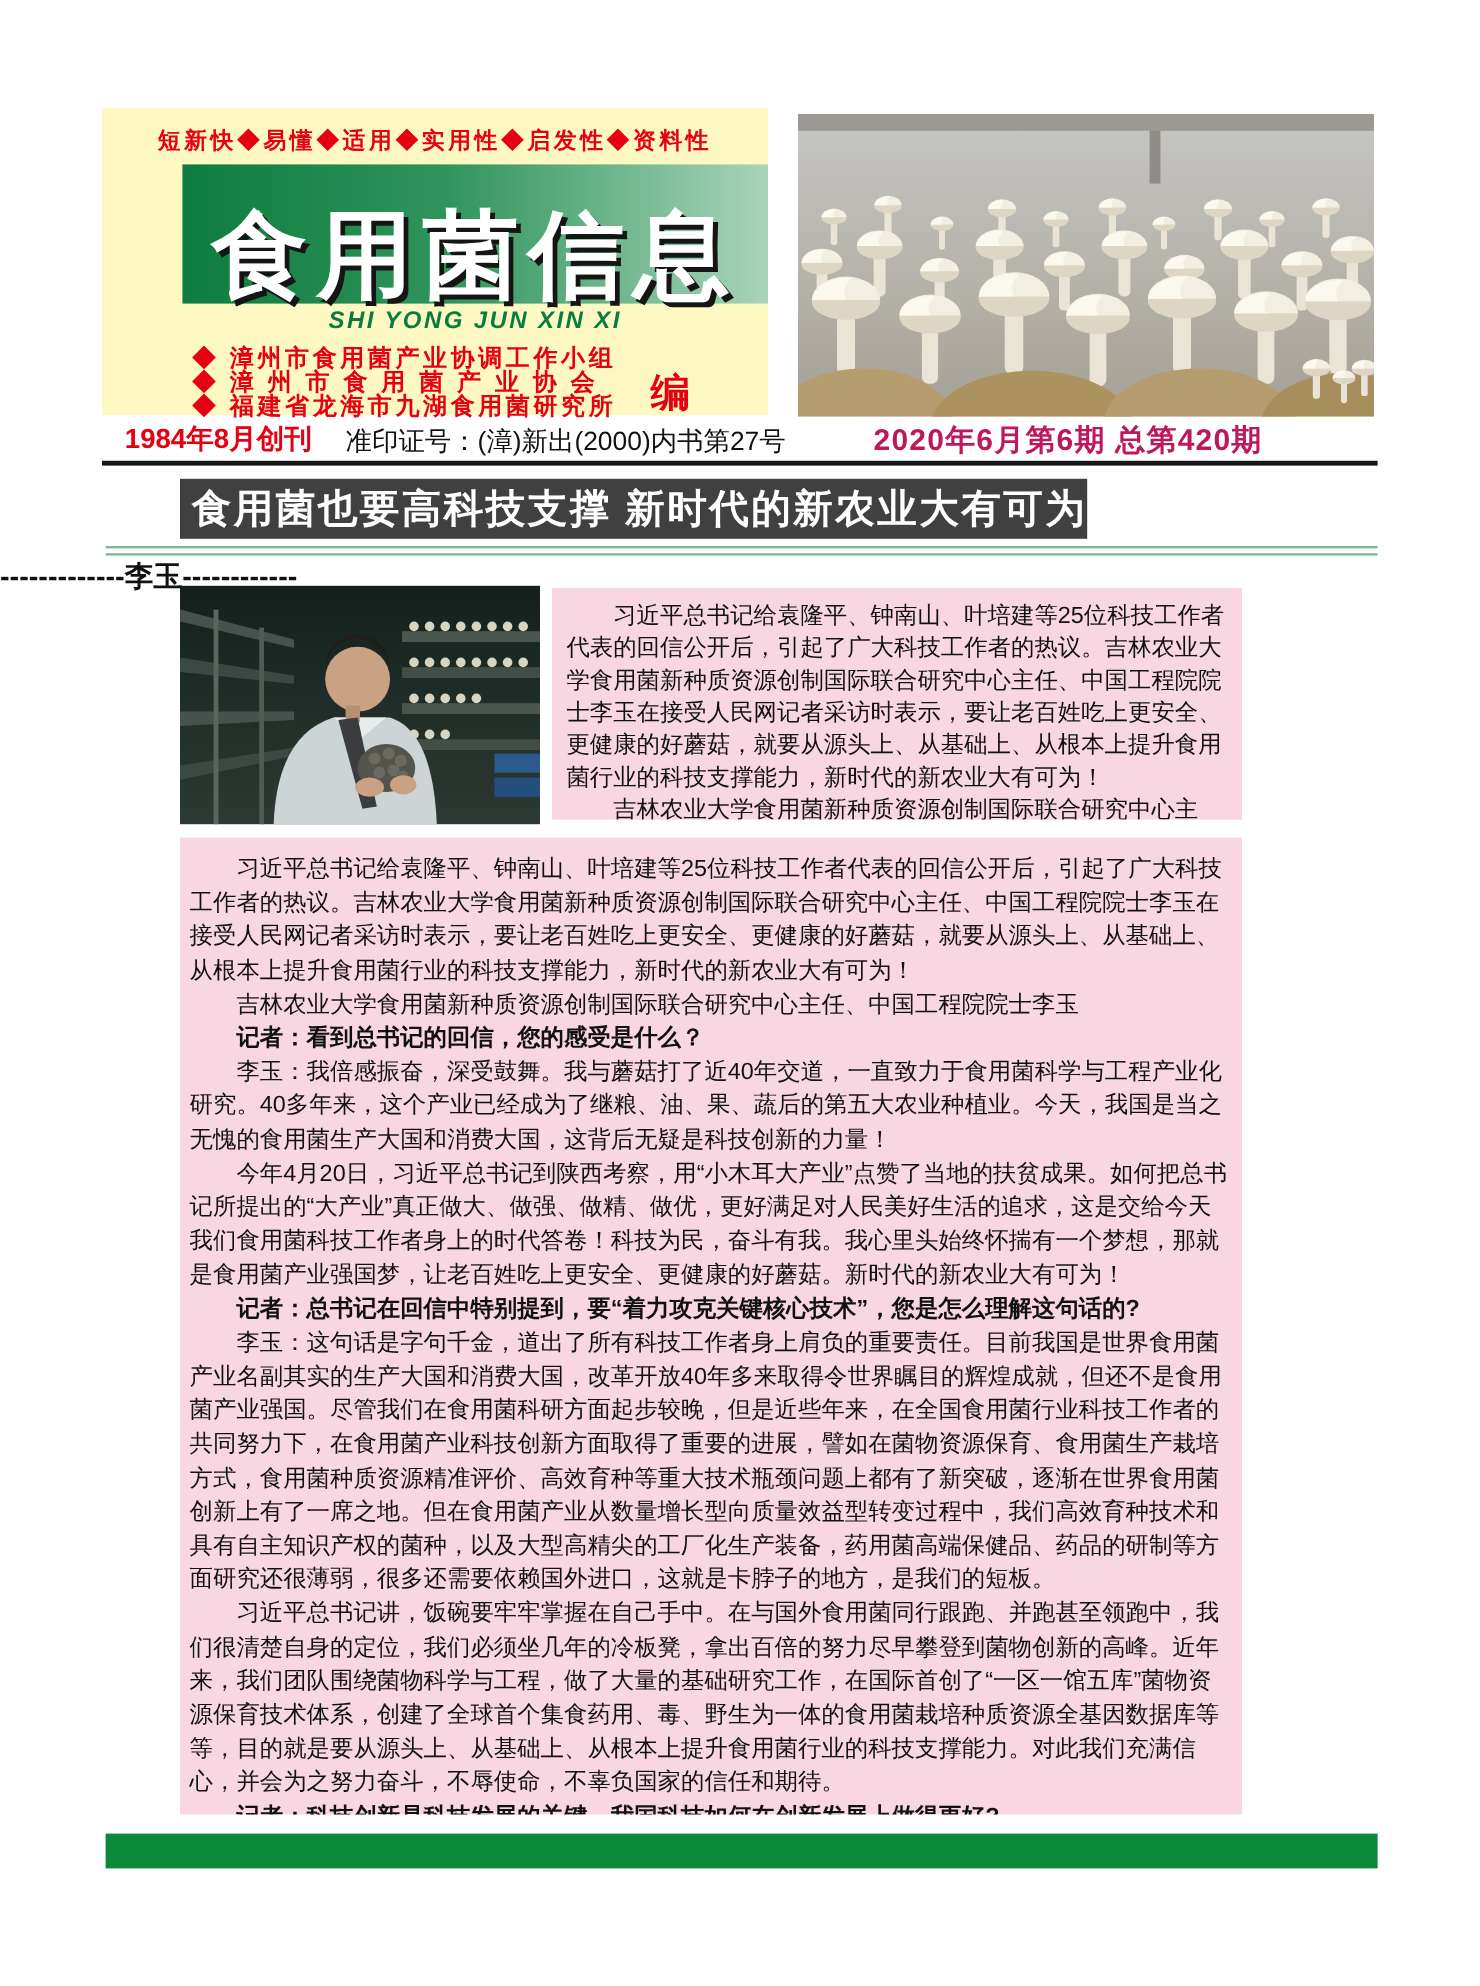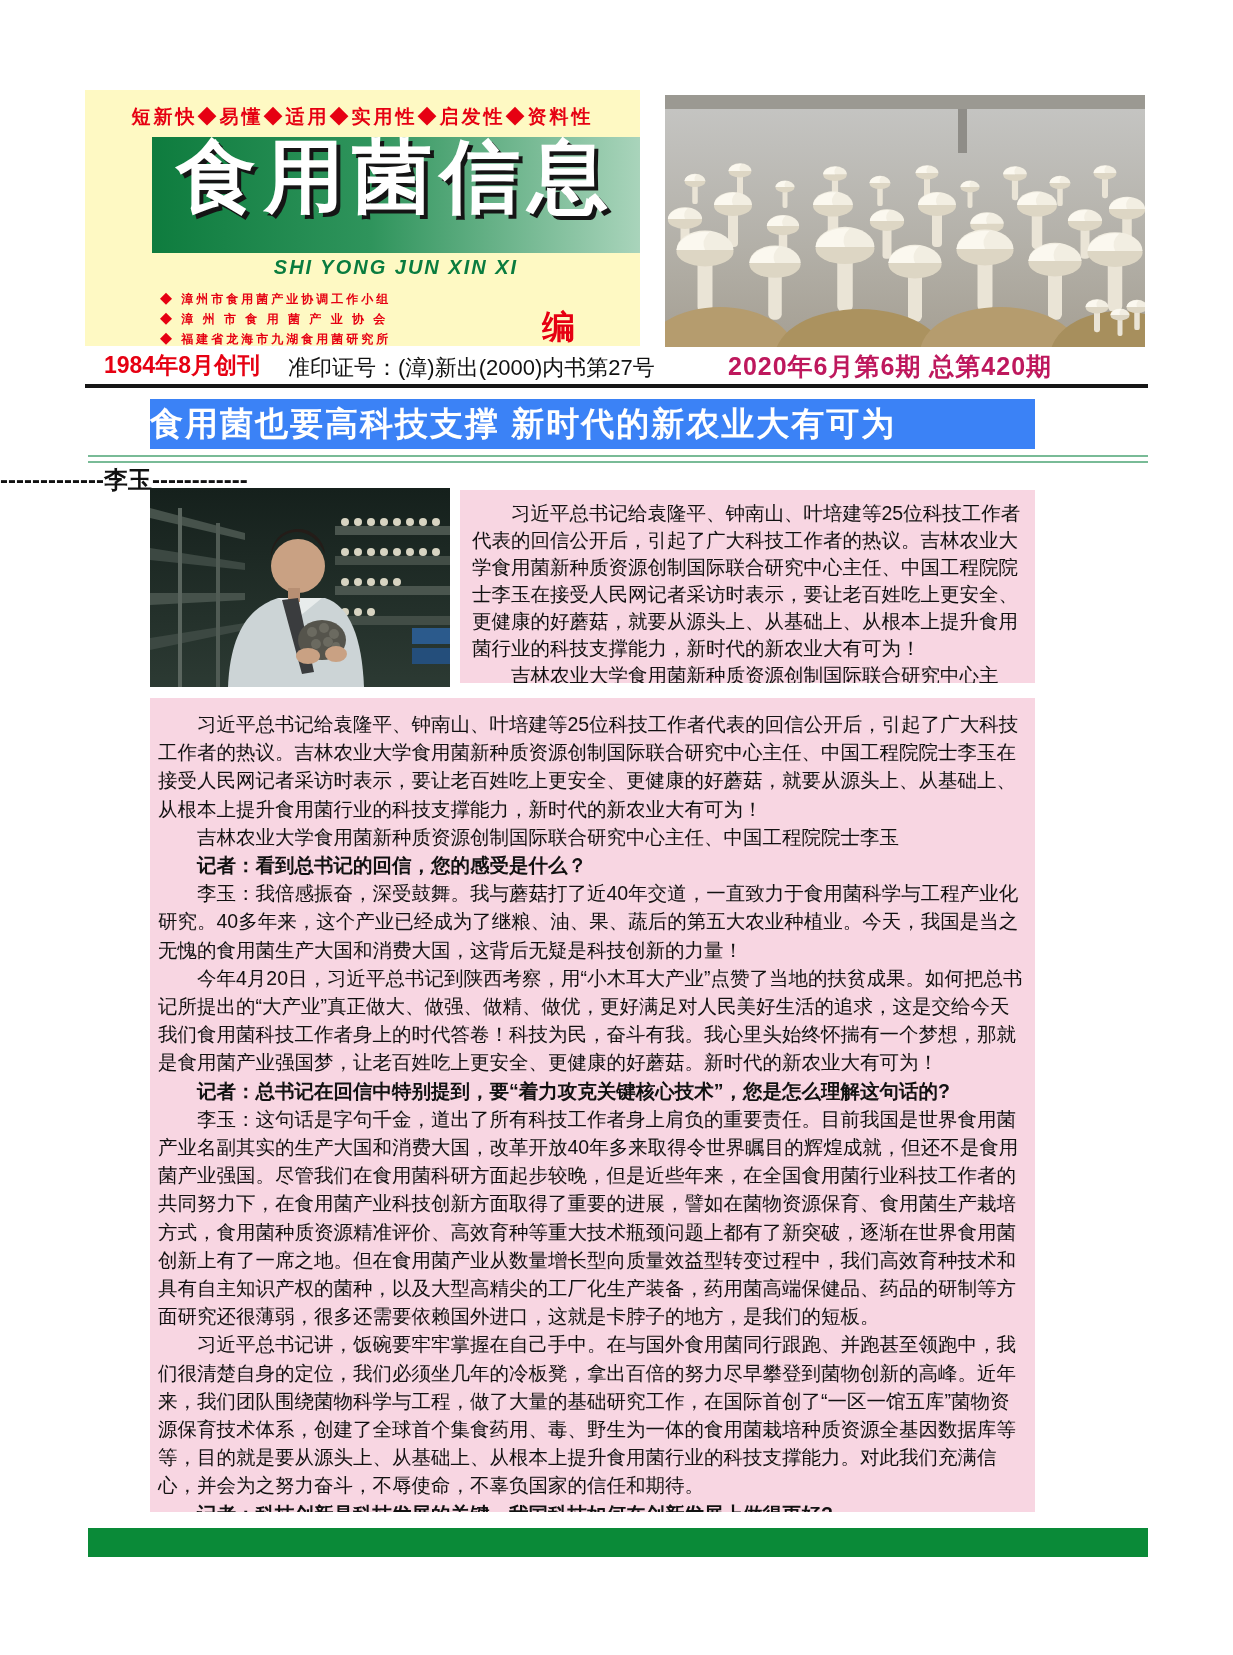--- a/index.html
+++ b/index.html
@@ -5,41 +5,41 @@
   html,body{margin:0;padding:0;background:#fff;}
   .page{position:relative;width:1233px;height:1655px;background:#ffffff;
         font-family:"Liberation Sans",sans-serif;overflow:hidden;}
 
   
   .masthead{position:absolute;left:85px;top:90px;width:555px;height:256px;background:#fef9c3;}
   .slogan{position:absolute;left:0;right:0;top:14px;text-align:center;color:#e60012;
           font-weight:bold;font-size:19px;letter-spacing:3px;}
   .title-block{position:absolute;left:67px;top:47px;right:0;height:116px;
           background:linear-gradient(90deg,#0e7c3e 0%,#2f945c 45%,#a9d4bb 100%);
-          display:flex;align-items:flex-start;justify-content:center;}
+          display:flex;align-items:flex-end;justify-content:center;}
   .nl-title{font-size:80px;font-weight:900;color:#ffffff;letter-spacing:8px;line-height:1;
           text-shadow:4px 4px 0 #151515;}
   .pinyin{position:absolute;left:67px;right:0;top:166px;text-align:center;color:#0a7c3f;
           font-weight:bold;font-style:italic;font-size:20px;letter-spacing:2px;}
   .orgs{position:absolute;left:75px;top:199px;}
-  .org-line{color:#e60012;font-weight:bold;font-size:12px;letter-spacing:3px;line-height:20px;margin:0;}
+  .org-line{color:#e60012;font-weight:bold;font-size:20px;letter-spacing:3px;line-height:20px;margin:0;}
   .editor{position:absolute;right:65px;top:215px;color:#e60012;font-weight:900;font-size:33px;}
 
   
   .mush-photo{position:absolute;left:665px;top:95px;width:480px;height:252px;}
 
   
   .founding{position:absolute;left:104px;top:350px;color:#e60012;font-weight:900;font-size:23px;}
   .license{position:absolute;left:288px;top:353px;color:#111;font-size:22px;}
   .issue{position:absolute;left:728px;top:350px;color:#be185d;font-weight:900;font-size:25px;letter-spacing:1px;}
   .black-rule{position:absolute;left:85px;top:384px;width:1063px;height:4px;background:#161616;}
 
   
-  .banner{position:absolute;left:150px;top:399px;width:885px;height:50px;background:#3b82f6;
-          display:flex;align-items:center;justify-content:flex-start;}
+  .banner{position:absolute;left:150px;top:399px;width:756px;height:50px;background:#404040;
+          display:flex;align-items:center;justify-content:flex-end;}
   .banner-text{color:#ffffff;font-weight:900;font-size:33px;letter-spacing:2px;}
   .green-rule{position:absolute;left:88px;top:455px;width:1060px;height:4px;background:#ffffff;
           border-top:2px solid #79bb97;border-bottom:2px solid #79bb97;}
   .byline{position:absolute;left:0;right:95px;top:464px;text-align:left;color:#111;
           font-weight:bold;font-size:24px;}
 
   
   .sci-photo{position:absolute;left:150px;top:488px;width:300px;height:199px;}
   .intro-box{position:absolute;left:460px;top:490px;width:575px;height:193px;background:#f8d6e2;
           padding:10px 12px;box-sizing:border-box;overflow:hidden;}

